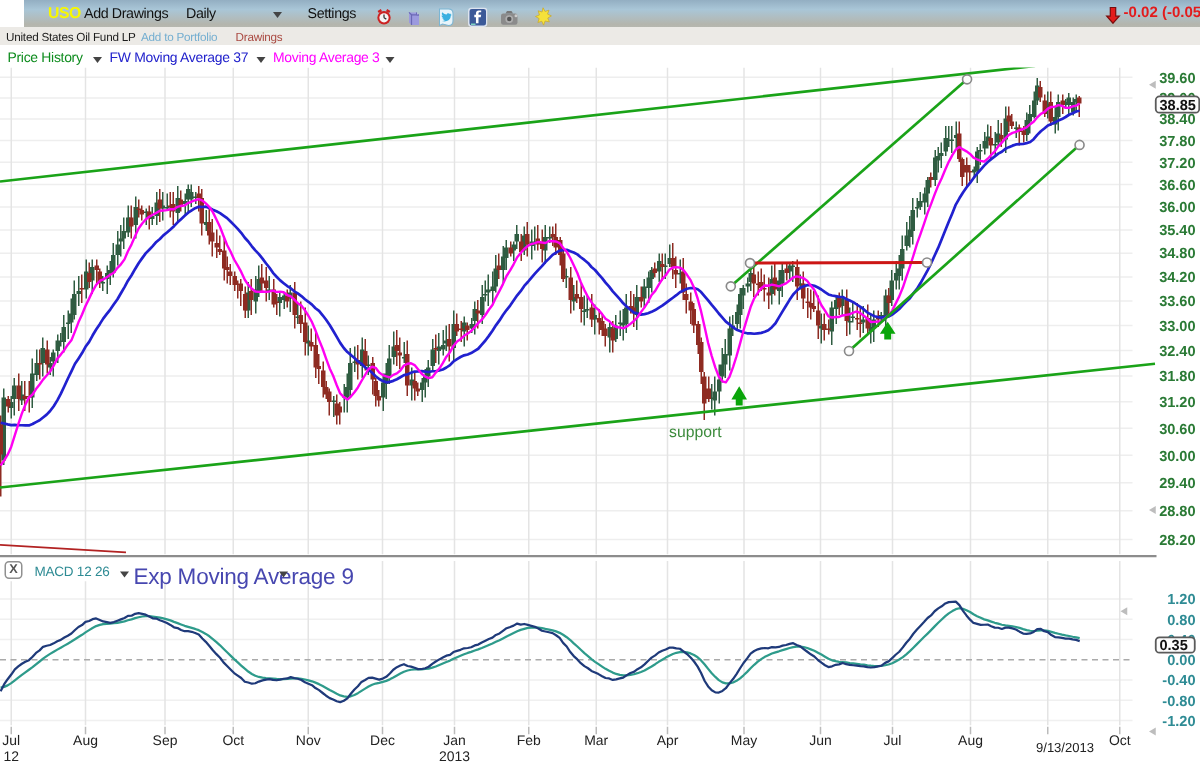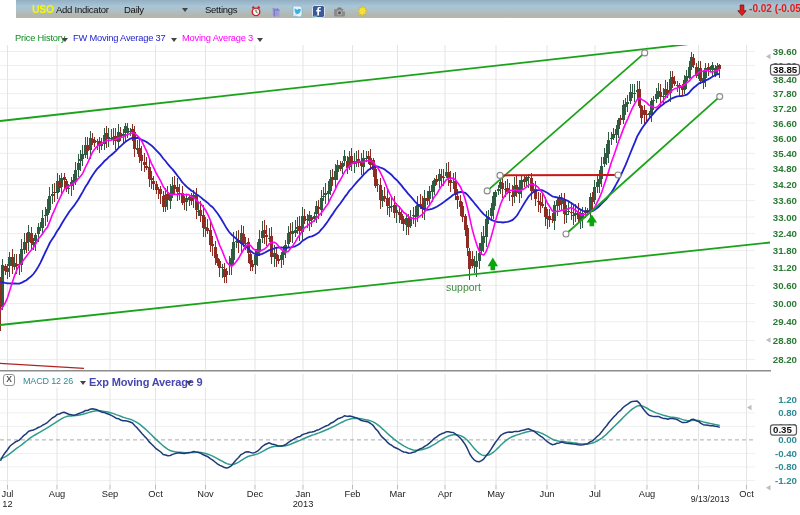--- a/index.html
+++ b/index.html
@@ -11,21 +11,21 @@
 #bar3{position:absolute;left:0;top:30px;width:800px;height:15px;background:#fff;font-size:9.3px;letter-spacing:-0.2px}
 .dd{position:absolute;width:0;height:0;border-left:3.5px solid transparent;border-right:3.5px solid transparent;border-top:4px solid #444}
 #xbtn{position:absolute;left:3px;top:373.5px;width:12px;height:12px;border:1.4px solid #909090;border-radius:3px;background:#fff;color:#555;font-size:8.5px;font-weight:bold;text-align:center;line-height:9.5px}
 svg text{font-family:"Liberation Sans",sans-serif}
 </style></head>
 <body>
 <div id="page">
 
 <div id="bar1">
  <span class="uso">USO</span>
- <span class="b1t" style="left:40px">Add Indicator</span>
+ <span class="b1t" style="left:40px">Add Drawings</span>
  <span class="b1t" style="left:108px">Daily</span>
  <span class="dd" style="left:166px;top:8px"></span>
  <span class="b1t" style="left:189px">Settings</span>
  <svg width="12" height="12" style="position:absolute;left:233.5px;top:5px" viewBox="0 0 14 14">
    <circle cx="7" cy="8" r="5.2" fill="#cc2222"></circle>
         <circle cx="7" cy="8" r="3.6" fill="#f5f5f5"></circle>
    <path d="M7 8V5.4M7 8l1.8 1" stroke="#333" stroke-width="1"></path>
    <path d="M2.5 3.5L5 2M11.5 3.5L9 2" stroke="#cc2222" stroke-width="2"></path>
  </svg>
  <svg width="10" height="12" style="position:absolute;left:254.5px;top:5.5px" viewBox="0 0 12 13">
@@ -51,22 +51,27 @@
    <circle cx="11" cy="4.5" r="1" fill="#ccc"></circle>
  </svg>
  <svg width="12" height="12" style="position:absolute;left:340px;top:5px" viewBox="0 0 12 12">
    <path d="M6 0l1.3 2.6L10 1.8 9 4.4l2.6 1.2L9.2 7l1 2.6L7.4 9 6.4 11.8 5.2 9.2 2.6 10l0.8-2.6L1 6l2.6-1L2.8 2.2l2.6 0.8Z" fill="#f5e13a" stroke="#caa92c" stroke-width=".5"></path>
  </svg>
  <svg width="12" height="12" style="position:absolute;left:720px;top:4px" viewBox="0 0 12 12">
    <path d="M6 11.5L1.8 6.8h2.4V1h3.6v5.8h2.4Z" fill="#e31b1b" stroke="#7a0c0c" stroke-width=".8"></path>
  </svg>
  <span class="chg">-0.02 (-0.05%)</span>
 </div>
+<div id="bar2">
+ <span style="position:absolute;left:4px;top:2px;color:#1c1c1c;">United States Oil Fund LP</span>
+ <span style="position:absolute;left:94px;top:2px;color:#74aed0">Add to Portfolio</span>
+ <span style="position:absolute;left:157px;top:2px;color:#aa4a42">Drawings</span>
+</div>
 <div id="bar3">
- <span style="position:absolute;left:15px;top:3px;color:#0e8c1e">Price History</span>
+ <span style="position:absolute;left:5px;top:3px;color:#0e8c1e">Price History</span>
       <span class="dd" style="left:62px;top:7.5px"></span>
  <span style="position:absolute;left:73px;top:3px;color:#2222cc">FW Moving Average 37</span>
       <span class="dd" style="left:171px;top:7.5px"></span>
  <span style="position:absolute;left:182px;top:3px;color:#ff00ff">Moving Average 3</span>
       <span class="dd" style="left:257px;top:7.5px"></span>
 </div>
 
 <svg width="800" height="470" viewBox="0 45 800 470" style="position:absolute;left:0;top:45px">
       <path d="M0 51.5H755 M0 65.4H755 M0 79.4H755 M0 93.7H755 M0 108.2H755 M0 123.0H755 M0 138.0H755 M0 153.3H755 M0 168.8H755 M0 184.6H755 M0 200.6H755 M0 217.0H755 M0 233.6H755 M0 250.6H755 M0 267.9H755 M0 285.5H755 M0 303.5H755 M0 321.8H755 M0 340.5H755 M0 359.6H755" stroke="#eeeeee" stroke-width="1" fill="none"></path>
       <path d="M7.5 45V369.5 M57 45V369.5 M110 45V369.5 M155.5 45V369.5 M205.5 45V369.5 M255 45V369.5 M303 45V369.5 M352.5 45V369.5 M397.5 45V369.5 M445 45V369.5 M496 45V369.5 M547 45V369.5 M595 45V369.5 M647 45V369.5 M698.5 45V369.5 M746.5 45V369.5" stroke="#e4e4e4" stroke-width="1" fill="none"></path>
@@ -168,15 +173,15 @@
       <text x="547" y="496.5" text-anchor="middle" font-size="9.3" fill="#222">Jun</text>
       <text x="595" y="496.5" text-anchor="middle" font-size="9.3" fill="#222">Jul</text>
       <text x="647" y="496.5" text-anchor="middle" font-size="9.3" fill="#222">Aug</text>
       <text x="746.5" y="496.5" text-anchor="middle" font-size="9.3" fill="#222">Oct</text>
       <text x="710" y="501.5" text-anchor="middle" font-size="8.7" fill="#222">9/13/2013</text>
     </svg>
 
 <div id="xbtn">X</div>
 <span style="position:absolute;left:23px;top:376px;font-size:9px;letter-spacing:-0.15px;font-weight:normal;color:#2e8b94">MACD 12 26</span>
 <span class="dd" style="left:80px;top:381px"></span>
-<span style="position:absolute;left:89px;top:376px;font-size:11px;letter-spacing:-0.15px;font-weight:bold;color:#4747b0">Exp Moving Average 9</span>
+<span style="position:absolute;left:89px;top:376px;font-size:15px;letter-spacing:-0.15px;font-weight:normal;color:#4747b0">Exp Moving Average 9</span>
 <span class="dd" style="left:186px;top:381px"></span>
 
 </div>
 </body></html>

